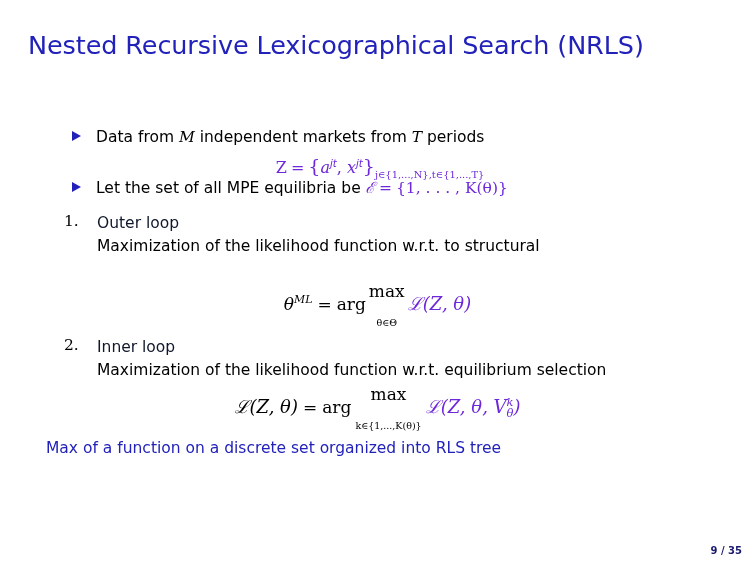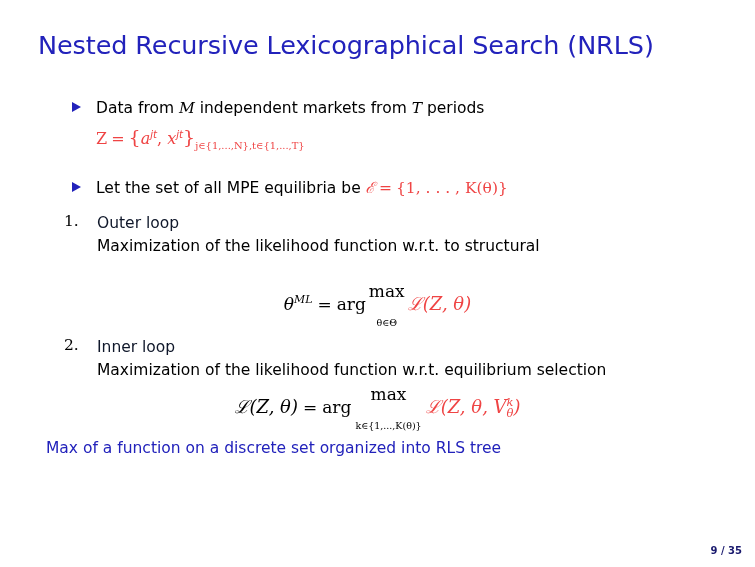--- a/index.html
+++ b/index.html
@@ -12,38 +12,38 @@
     height: 567px;
     position: relative;
     overflow: hidden;
     font-family: "DejaVu Sans", sans-serif;
     color: #000000;
   }
 
   
   #slide-title {
     position: absolute;
-    left: 38px;
+    left: 28px;
     top: 30px;
     font-size: 25.5px;
     color: #2222BB;
     letter-spacing: -0.1px;
     white-space: nowrap;
   }
 
   
   .math {
     font-family: "DejaVu Serif", serif;
     font-style: italic;
   }
   .mathup {
     font-family: "DejaVu Serif", serif;
     font-style: normal;
   }
-  .red { color: #ef4444; }
+  .red { color: #6d28d9; text-align: right; }
   .cal {
     font-family: "DejaVu Serif", serif;
     font-style: italic;
   }
   sup.sm, sub.sm {
     font-size: 64%;
     font-style: italic;
   }
   sub.tiny { font-size: 62%; }
 
@@ -137,21 +137,21 @@
     font-weight: bold;
     color: #1A1A6E;
     font-family: "DejaVu Sans", sans-serif;
   }
 </style>
 </head>
 <body>
 
 <div id="slide-title">Nested Recursive Lexicographical Search (NRLS)</div>
 
-<div class="bullet-row" style="top:97px;">
+<div class="bullet-row" style="top:126px;">
   <span class="tri"></span>
   <div class="bullet-text"><span>Data from </span><span class="math">M</span><span> independent markets from </span><span class="math">T</span><span> periods</span></div>
   <div class="bullet-text red" style="font-size:16px;margin-top:3px;"><span class="mathup">Z</span><span class="mathup" style="padding:0 4px;">=</span><span class="mathup" style="font-size:19px;">{</span><span class="math">a</span><sup class="sm">jt</sup><span class="mathup">, </span><span class="math">x</span><sup class="sm">jt</sup><span class="mathup" style="font-size:19px;">}</span><sub class="tiny mathup">j∈{1,...,N},t∈{1,...,T}</sub></div>
 </div>
 
 <div class="bullet-row" style="top:177px;">
   <span class="tri"></span>
   <div class="bullet-text"><span>Let the set of all MPE equilibria be </span><span class="cal red">ℰ</span><span class="mathup red" style="padding:0 4px;">=</span><span class="mathup red">{1, . . . , K(θ)}</span></div>
 </div>
 

